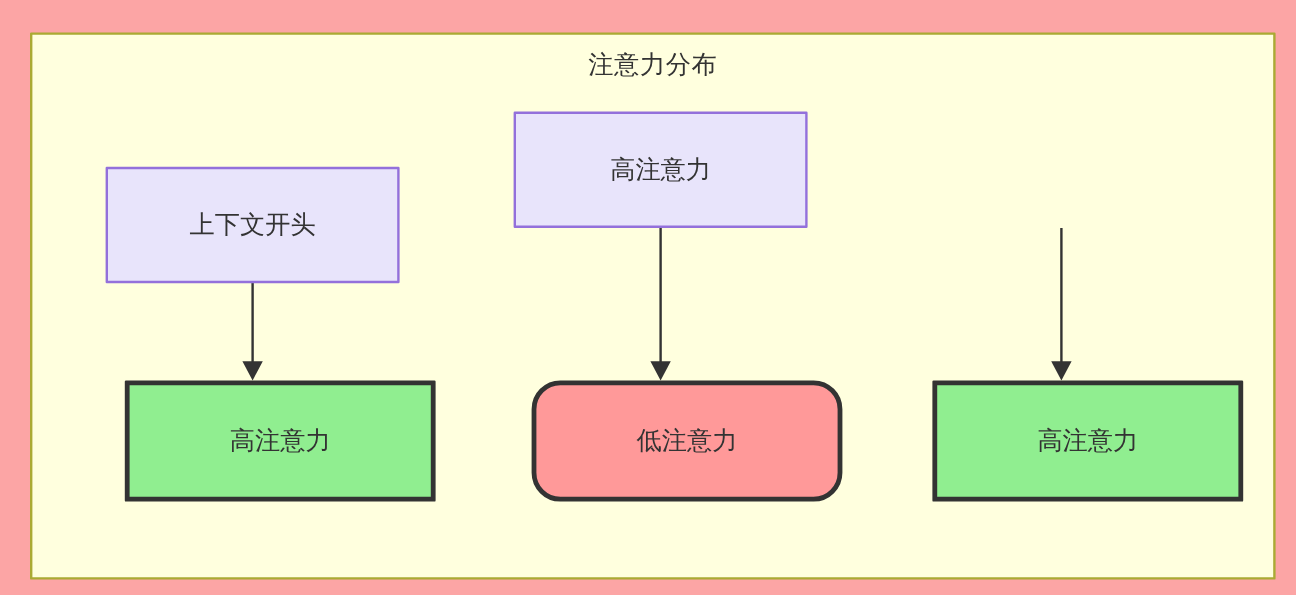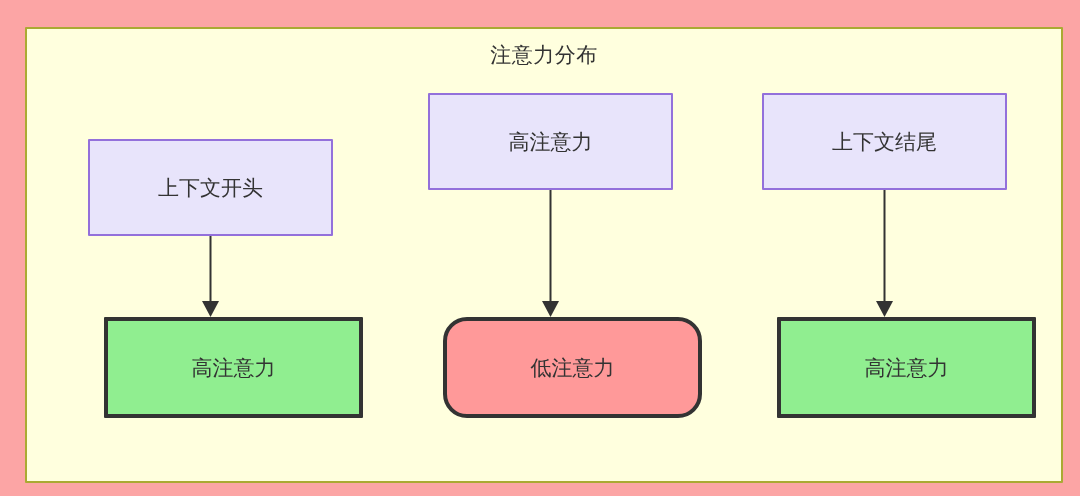--- a/index.html
+++ b/index.html
@@ -132,21 +132,20 @@
     <g>
       <path class="edge-line" d="M 884.5 190 L 884.5 303"></path>
       <polygon class="edge-head" points="884.5,317 876,301 893,301"></polygon>
     </g>
   </svg>
 
   <div class="node context n-top col1-top">上下文开头</div>
 
   <div class="node context n-top col2-top">高注意力</div>
 
-  <div class="node context n-top col3-top">上下文结尾</div>
 
   <div class="node attention attn-high n-bot col1-bot">高注意力</div>
 
   <div class="node attention attn-low n-bot col2-bot">低注意力</div>
 
   <div class="node attention attn-high n-bot col3-bot">高注意力</div>
 
 </div>
 
 </body></html>

